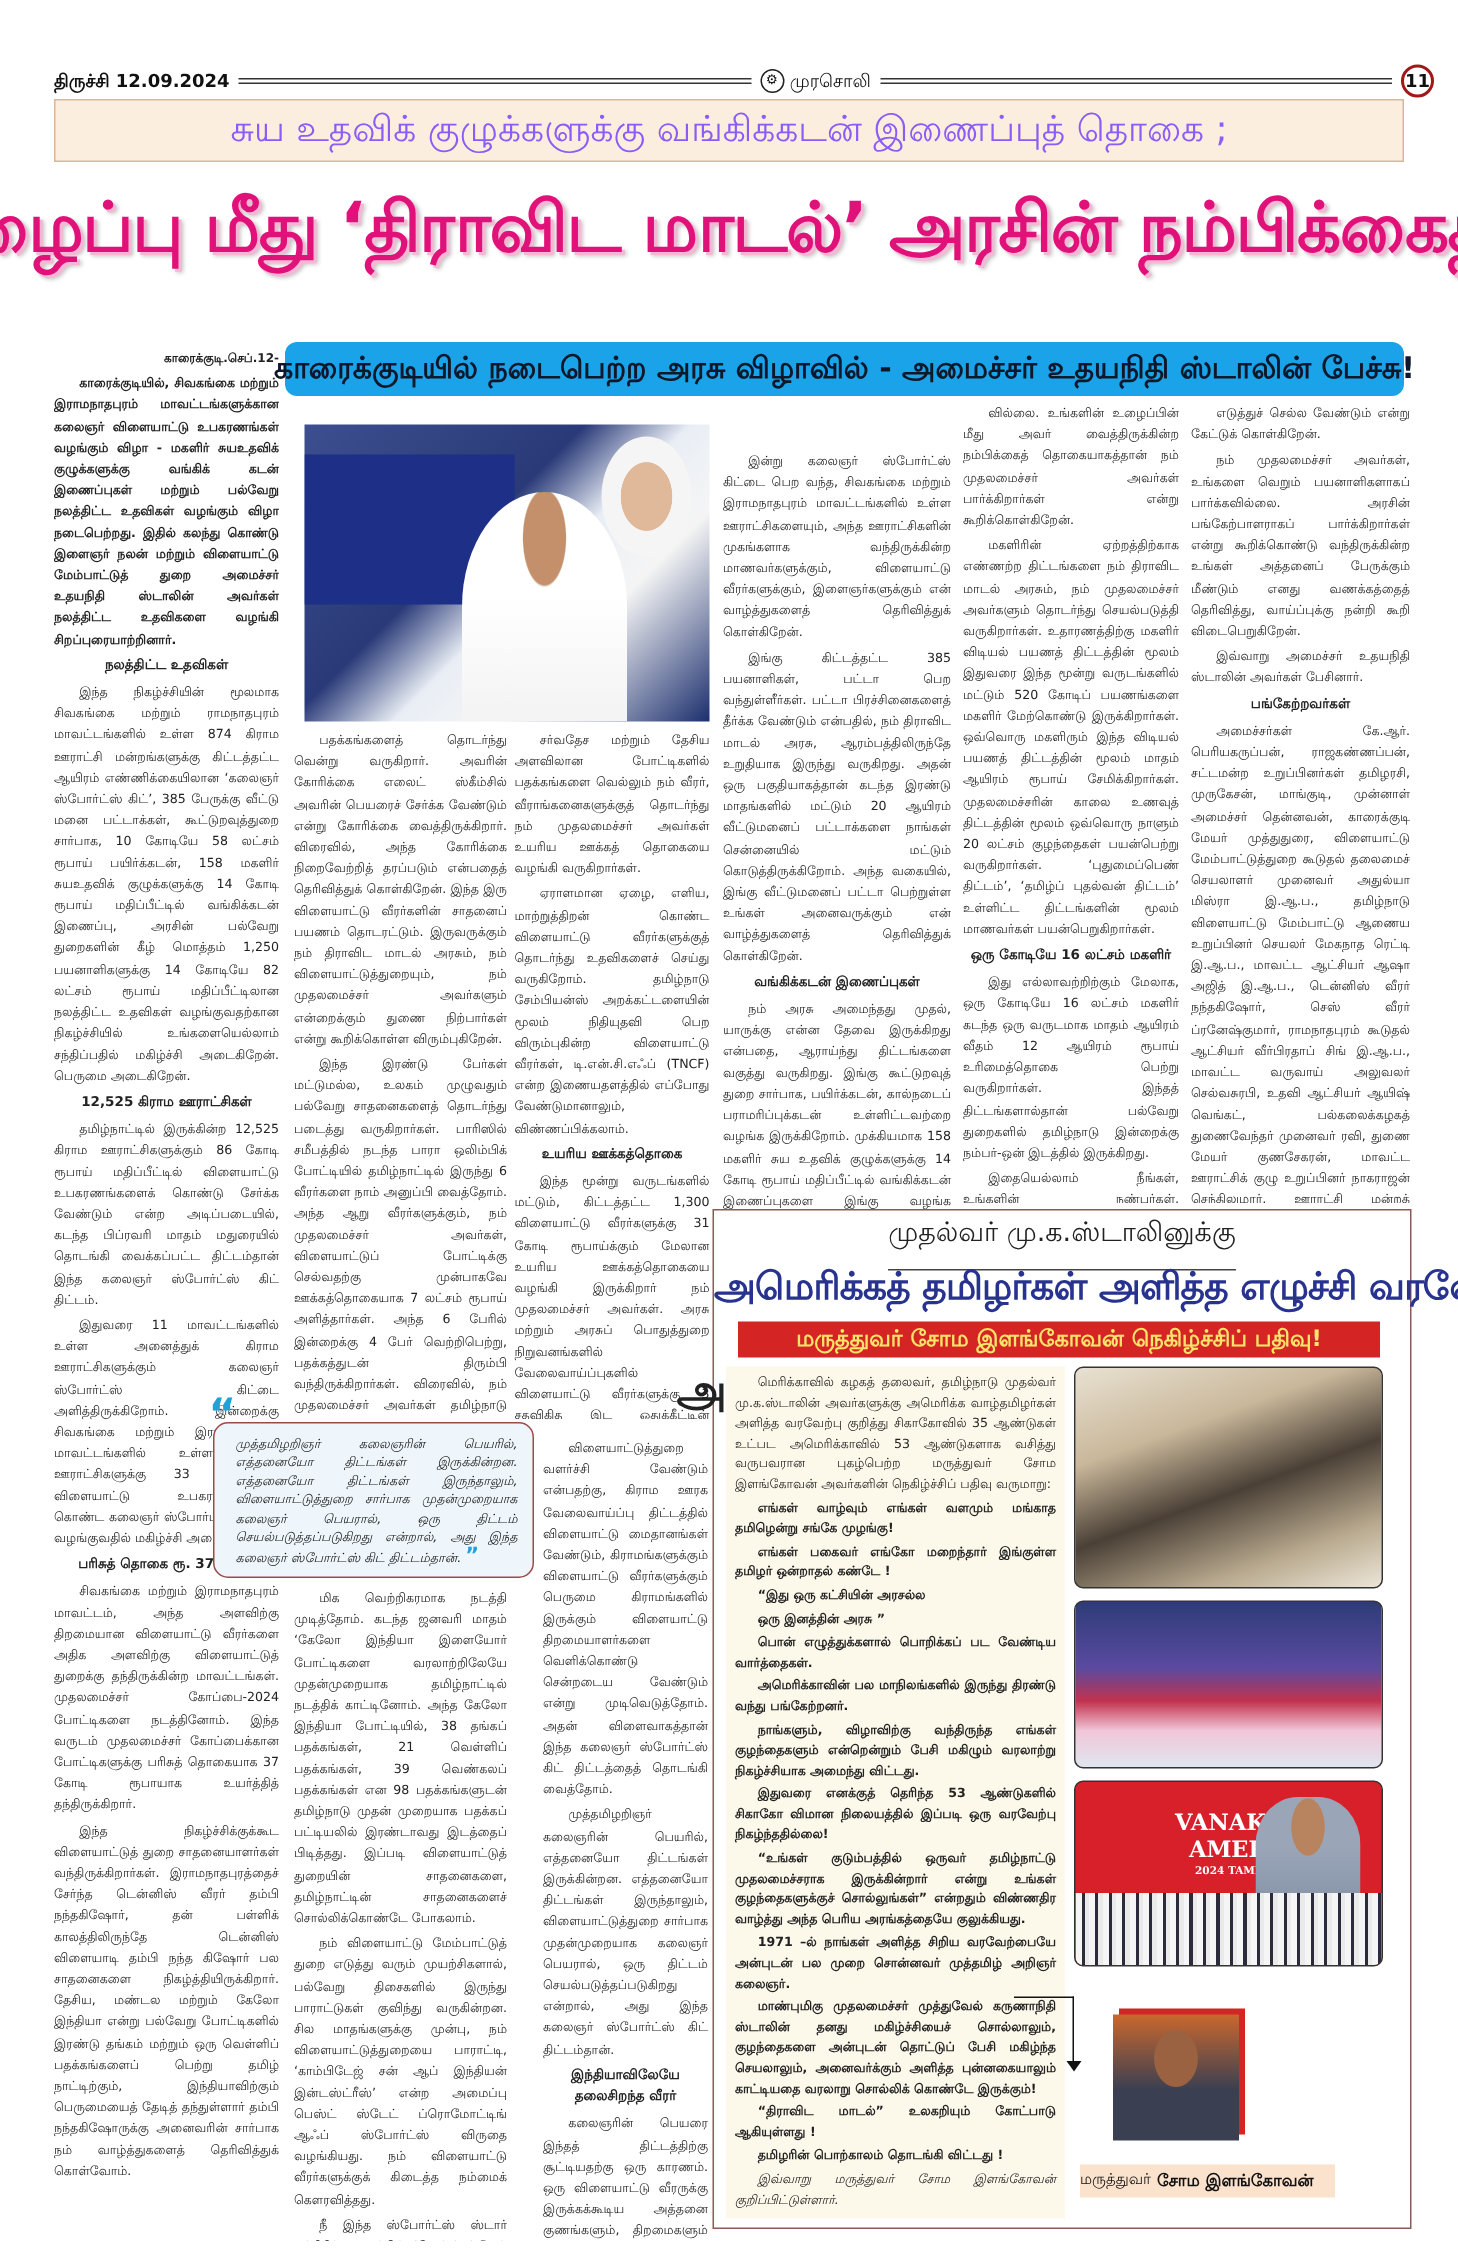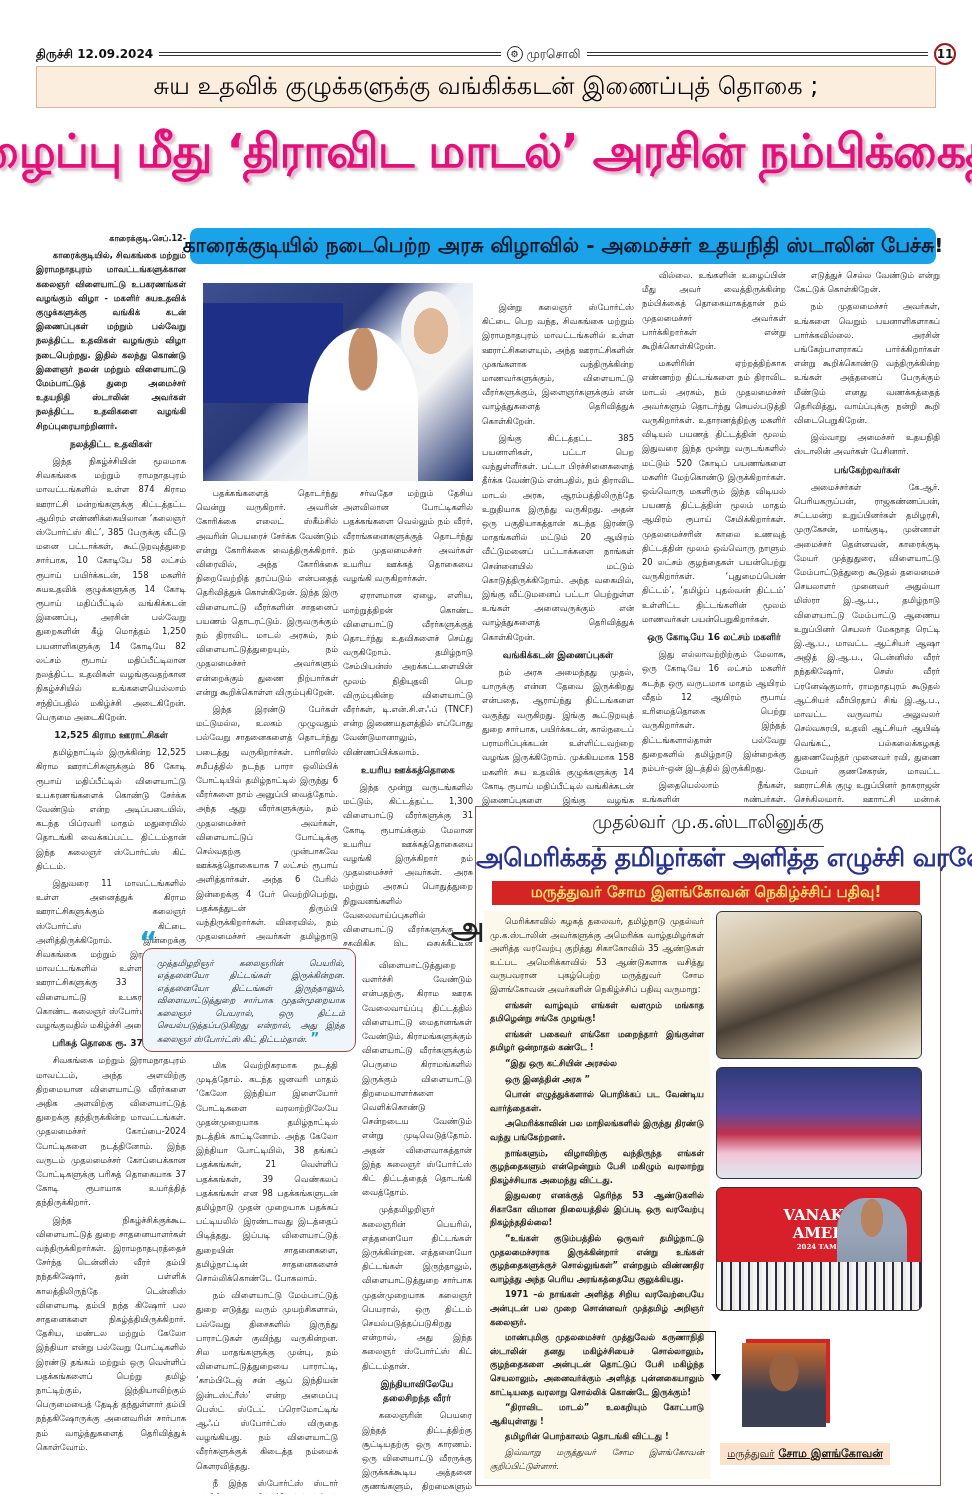--- a/index.html
+++ b/index.html
@@ -4,21 +4,21 @@
 <style>
   * { box-sizing: border-box; margin: 0; padding: 0; }
   body { width: 972px; height: 1500px; background: #fff; font-family: "DejaVu Sans", sans-serif; color: #111; overflow: hidden; position: relative; }
   .page-header { position: absolute; left: 36px; top: 42px; width: 920px; height: 24px; display: flex; align-items: center; }
   .page-header .place-date { font-size: 12px; font-weight: bold; white-space: nowrap; }
   .page-header .rule { flex: 1; height: 4px; border-top: 1px solid #333; border-bottom: 1px solid #333; margin: 0 6px; }
   .page-header .masthead { display: flex; align-items: center; gap: 4px; font-size: 12px; }
   .logo-circle { width: 16px; height: 16px; border-radius: 50%; border: 1.5px solid #222; display: inline-flex; align-items: center; justify-content: center; font-size: 9px; }
   .page-num { width: 22px; height: 22px; border-radius: 50%; border: 2px solid #a01818; font-size: 12px; font-weight: bold; display: flex; align-items: center; justify-content: center; }
 
-  .kicker { position: absolute; left: 36px; top: 66px; width: 900px; height: 42px; background: #fbeede; border: 1px solid #d8b79a; display: flex; align-items: center; justify-content: center; font-size: 24px; color: #000000; }
+  .kicker { position: absolute; left: 36px; top: 66px; width: 900px; height: 42px; background: #fbeede; border: 1px solid #d8b79a; display: flex; align-items: center; justify-content: center; font-size: 24px; color: #8b5cf6; }
   .headline { position: absolute; left: 30px; top: 112px; width: 912px; height: 84px; display: flex; align-items: center; justify-content: center; font-size: 46px; font-weight: bold; color: #e0127a; letter-spacing: -1px; text-shadow: 2px 2px 0 #f4b8d5, 3px 3px 3px rgba(0,0,0,.25); white-space: nowrap; }
   .subhead { position: absolute; left: 190px; top: 228px; width: 746px; height: 36px; background: #1aa3e8; border-radius: 8px; color: #0f172a; font-size: 20px; font-weight: bold; display: flex; align-items: center; justify-content: center; white-space: nowrap; }
 
   .col { position: absolute; font-size: 8.4px; line-height: 14.2px; text-align: justify; color: #222; overflow: hidden; }
   .col p { text-indent: 2em; margin-bottom: 3px; }
   .col h4 { text-align: center; font-size: 9px; font-weight: bold; margin: 4px 0 3px; }
   .dateline { text-align: right; font-weight: bold; font-size: 8px; margin-bottom: 2px; }
 
   .photo { position: absolute; border-radius: 6px; overflow: hidden; }
   .photo-main { left: 203px; top: 283px; width: 270px; height: 198px; background: linear-gradient(135deg,#3d4f8f 0%,#2a3a78 40%,#e9eef5 55%,#f5f5f5 70%,#1c2f6e 100%); border-radius: 0; }
@@ -45,21 +45,21 @@
   .photo-crowd { left: 240px; top: 260px; width: 206px; height: 112px; border: 1.5px solid #333; background: linear-gradient(180deg,#2e3c78 0%,#5a4aa0 40%,#c2324e 60%,#f1c6d8 78%,#dfe6ef 100%); }
   .photo-vanakkam { left: 240px; top: 380px; width: 206px; height: 124px; border: 1.5px solid #333; background: #d8202b; }
   .photo-vanakkam .title { position: absolute; left: 30px; top: 18px; color: #fff; font-family: "DejaVu Serif", serif; font-weight: bold; text-align: center; }
   .photo-vanakkam .title .s { font-size: 7px; display: block; }
   .photo-vanakkam .title .b { font-size: 15px; display: block; }
   .photo-vanakkam .crowd { position: absolute; left: 0; bottom: 0; width: 100%; height: 48px; background: repeating-linear-gradient(90deg,#f5f5f5 0 4px,#2b2b3b 4px 6px,#eaeaea 6px 9px); }
   .photo-vanakkam .cm { position: absolute; right: 14px; top: 10px; width: 70px; height: 80px; border-radius: 40% 40% 0 0; background: radial-gradient(ellipse at 50% 25%, #b88460 0 22%, transparent 23%), linear-gradient(#9aa6b8 40%, #8490a5 100%); }
   .connector { position: absolute; left: 200px; top: 524px; width: 40px; height: 44px; border-top: 1.5px solid #111; border-right: 1.5px solid #111; }
   .connector::after { content: ""; position: absolute; right: -6px; bottom: -6px; border-left: 5px solid transparent; border-right: 5px solid transparent; border-top: 7px solid #111; }
   .photo-doctor { left: 266px; top: 536px; width: 84px; height: 84px; border-radius: 0; background: radial-gradient(ellipse at 50% 35%, #9a6240 0 24%, transparent 25%), linear-gradient(#c9682e 0%, #3a3f52 60%, #3a3f52 100%); box-shadow: 4px -4px 0 #d42424; }
-  .doctor-caption { position: absolute; left: 244px; top: 636px; width: 170px; height: 22px; background: #fbe2cc; font-size: 10px; display: flex; align-items: center; justify-content: center; gap: 4px; text-decoration: underline; }
+  .doctor-caption { position: absolute; left: 244px; top: 636px; width: 170px; height: 22px; background: #fbe2cc; font-size: 10px; display: flex; align-items: center; justify-content: flex-start; gap: 4px; }
   .doctor-caption b { font-size: 11px; }
 </style>
 </head>
 <body>
 
 <div class="page-header">
   <span class="place-date">திருச்சி 12.09.2024</span>
   <span class="rule"></span>
   <span class="masthead">
     <span class="logo-circle">⚙</span>

